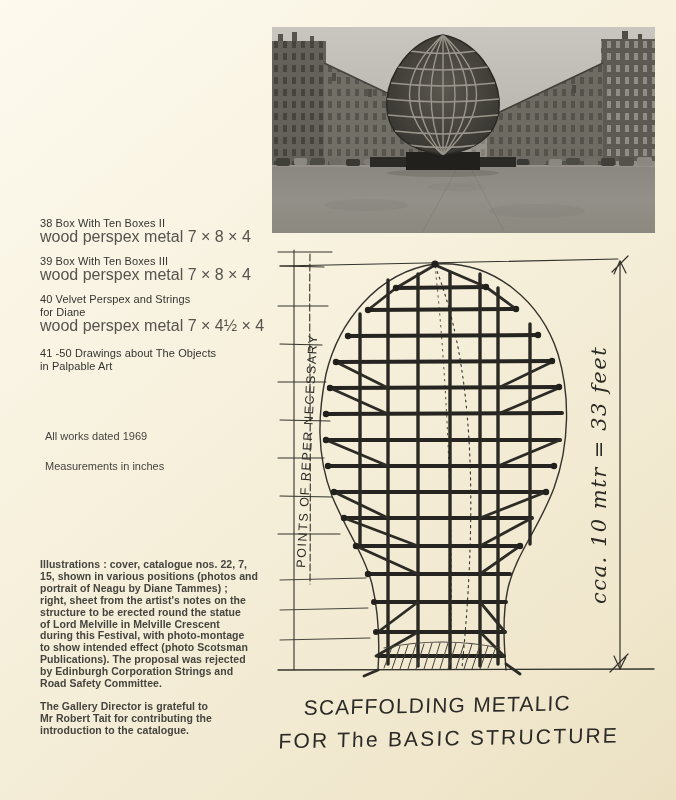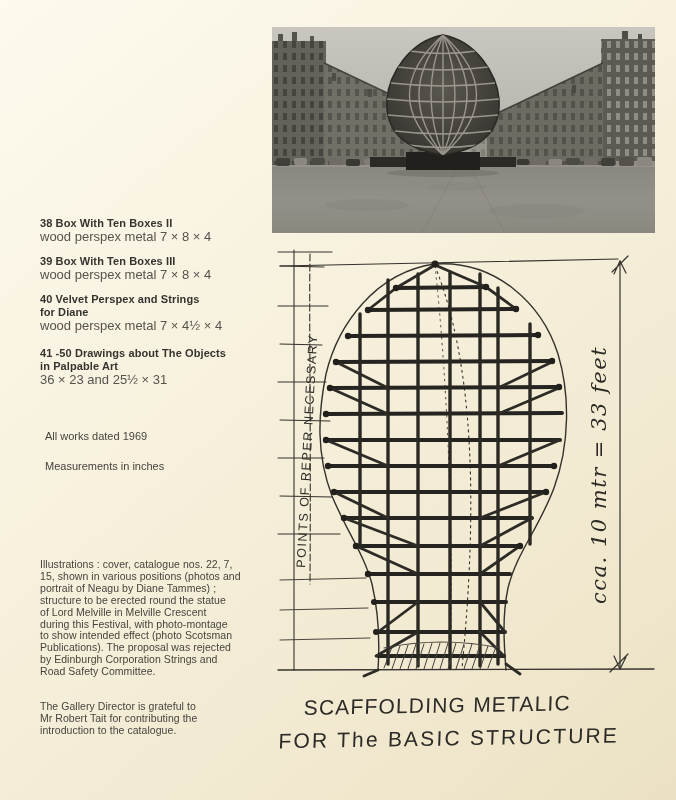--- a/index.html
+++ b/index.html
@@ -4,25 +4,25 @@
 <style>
   html,body{margin:0;padding:0;}
   body{width:676px;height:800px;overflow:hidden;
        font-family:"Liberation Sans",sans-serif;
        background:linear-gradient(140deg,#fdfaee 0%,#f7f1de 40%,#efe6cb 85%,#ebe0c2 100%);}
   .page{position:relative;width:676px;height:800px;}
 
   
   .catcol{position:absolute;left:40px;top:0;width:236px;color:#3a3934;}
   .cat-item{position:absolute;left:0;}
-  .cat-title{font-size:11px;font-weight:bold;color:#34332e;line-height:13px;white-space:nowrap;letter-spacing:.1px;}
-  .cat-mat{font-size:13px;color:#55534c;line-height:13px;white-space:nowrap;}
+  .cat-title{font-size:11px;font-weight:normal;color:#34332e;line-height:13px;white-space:nowrap;letter-spacing:.1px;}
+  .cat-mat{font-size:16px;color:#55534c;line-height:13px;white-space:nowrap;}
   .note-line{position:absolute;left:5px;font-size:11px;color:#45443e;white-space:nowrap;}
   .para{position:absolute;left:0;}
-  .para .pline{font-size:10.5px;line-height:11.9px;color:#45443e;white-space:nowrap;letter-spacing:.05px;}
+  .para .pline{font-size:10.5px;line-height:11.9px;color:#45443e;white-space:nowrap;letter-spacing:.05px;font-weight:bold;}
 
   
   .photo{position:absolute;left:272px;top:27px;width:383px;height:206px;}
   .photo svg{display:block;}
 
   
   .sketch{position:absolute;left:272px;top:244px;width:390px;height:522px;}
   .sketch svg{display:block;}
   .hand{font-family:"Liberation Sans",sans-serif;}
   .script{font-family:"DejaVu Serif",serif;font-style:italic;}
@@ -46,30 +46,30 @@
 
     <div class="cat-item" style="top:293px">
       <div class="cat-title">40 Velvet Perspex and Strings</div>
       <div class="cat-title">for Diane</div>
       <div class="cat-mat">wood perspex metal 7 × 4½ × 4</div>
     </div>
 
     <div class="cat-item" style="top:347px">
       <div class="cat-title">41 -50 Drawings about The Objects</div>
       <div class="cat-title">in Palpable Art</div>
-      <div class="cat-mat">36 × 23 and 25½ × 31</div>
     </div>
 
     <div class="note-line" style="top:430px">All works dated 1969</div>
     <div class="note-line" style="top:460px">Measurements in inches</div>
 
     <div class="para" style="top:559px">
       <div class="pline">Illustrations : cover, catalogue nos. 22, 7,</div>
       <div class="pline">15, shown in various positions (photos and</div>
       <div class="pline">portrait of Neagu by Diane Tammes) ;</div>
+      <div class="pline">right, sheet from the artist's notes on the</div>
       <div class="pline">structure to be erected round the statue</div>
       <div class="pline">of Lord Melville in Melville Crescent</div>
       <div class="pline">during this Festival, with photo-montage</div>
       <div class="pline">to show intended effect (photo Scotsman</div>
       <div class="pline">Publications). The proposal was rejected</div>
       <div class="pline">by Edinburgh Corporation Strings and</div>
       <div class="pline">Road Safety Committee.</div>
     </div>
 
     <div class="para" style="top:701px">

